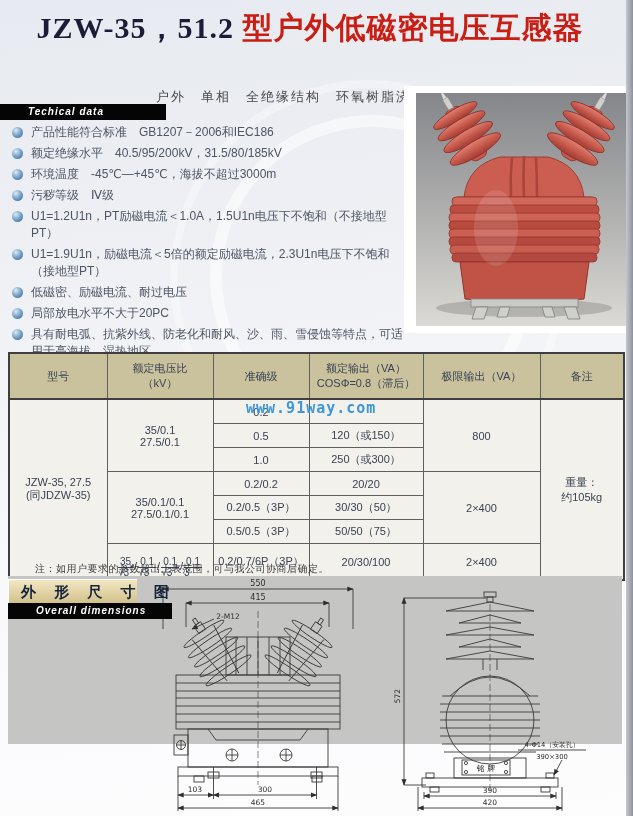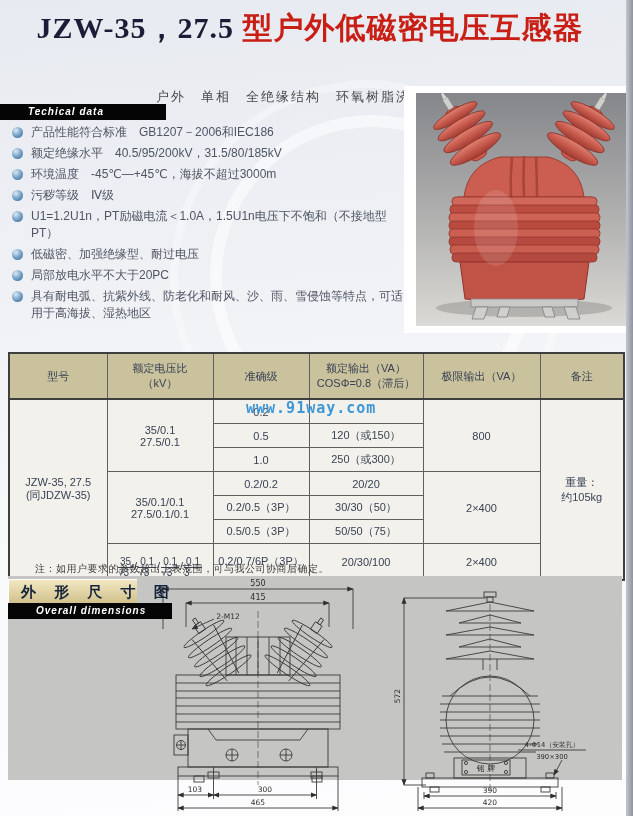--- a/index.html
+++ b/index.html
@@ -50,35 +50,35 @@
   .spec-table td.r{height:21px;}
   .spec-table td.tall{height:33px;}
   .frac{display:inline-block;vertical-align:middle;text-align:left;font-size:10px;line-height:10px;}
   .frac .num{display:block;border-bottom:1px solid #3a4254;padding:0 2px;}
   .frac .den{display:block;}
   .fsep{margin:0 1px;}
   .watermark{position:absolute;left:246px;top:399px;z-index:5;color:var(--watermark-blue,#3e97d6);
              font-family:"DejaVu Sans Mono","Liberation Mono",monospace;font-weight:bold;font-size:15px;letter-spacing:1px;}
   .note{position:absolute;left:10px;top:562px;z-index:2;font-size:10px;color:#3c3c3c;letter-spacing:.5px;padding-left:25px;}
   
-  .drawings{position:absolute;left:8px;top:576px;width:614px;height:204px;background:var(--drawing-bg,#c5c6c3);z-index:2;}
+  .drawings{position:absolute;left:8px;top:576px;width:614px;height:168px;background:var(--drawing-bg,#c5c6c3);z-index:2;}
   .drawings svg text{font-family:"DejaVu Sans","Liberation Sans",sans-serif;fill:#2e2e2e;}
   .fv{position:absolute;left:128px;top:1px;}
   .sv{position:absolute;left:382px;top:12px;}
 </style>
 </head>
 <body>
 
 <div class="page">
   <div class="ring r1"></div>
   <div class="ring r2"></div>
   <div class="edge-strip"></div>
 
   <div class="title">
-    <span class="model">JZW-35，27.5 </span><span class="rest">型户外低磁密电压互感器</span>
+    <span class="model">JZW-35，51.2 </span><span class="rest">型户外低磁密电压互感器</span>
   </div>
   <div class="subtitle">户外　单相　全绝缘结构　环氧树脂浇注式</div>
 
   <div class="sec-en tech-en">Techical data</div>
 
   <div class="bullets">
     <div class="bullet">
         <span class="dot"></span>
         <span class="txt">产品性能符合标准　GB1207－2006和IEC186</span>
       </div>
@@ -93,21 +93,25 @@
     <div class="bullet">
         <span class="dot"></span>
         <span class="txt">污秽等级　Ⅳ级</span>
       </div>
     <div class="bullet">
         <span class="dot"></span>
         <span class="txt">U1=1.2U1n，PT励磁电流＜1.0A，1.5U1n电压下不饱和（不接地型PT）</span>
       </div>
     <div class="bullet">
         <span class="dot"></span>
-        <span class="txt">低磁密、加强绝缘型、耐过电压</span>
+        <span class="txt">U1=1.9U1n，励磁电流＜5倍的额定励磁电流，2.3U1n电压下不饱和（接地型PT）</span>
+      </div>
+    <div class="bullet">
+        <span class="dot"></span>
+        <span class="txt">低磁密、励磁电流、耐过电压</span>
       </div>
     <div class="bullet">
         <span class="dot"></span>
         <span class="txt">局部放电水平不大于20PC</span>
       </div>
     <div class="bullet">
         <span class="dot"></span>
         <span class="txt">具有耐电弧、抗紫外线、防老化和耐风、沙、雨、雪侵蚀等特点，可适用于高海拔、湿热地区</span>
       </div>
   </div>

